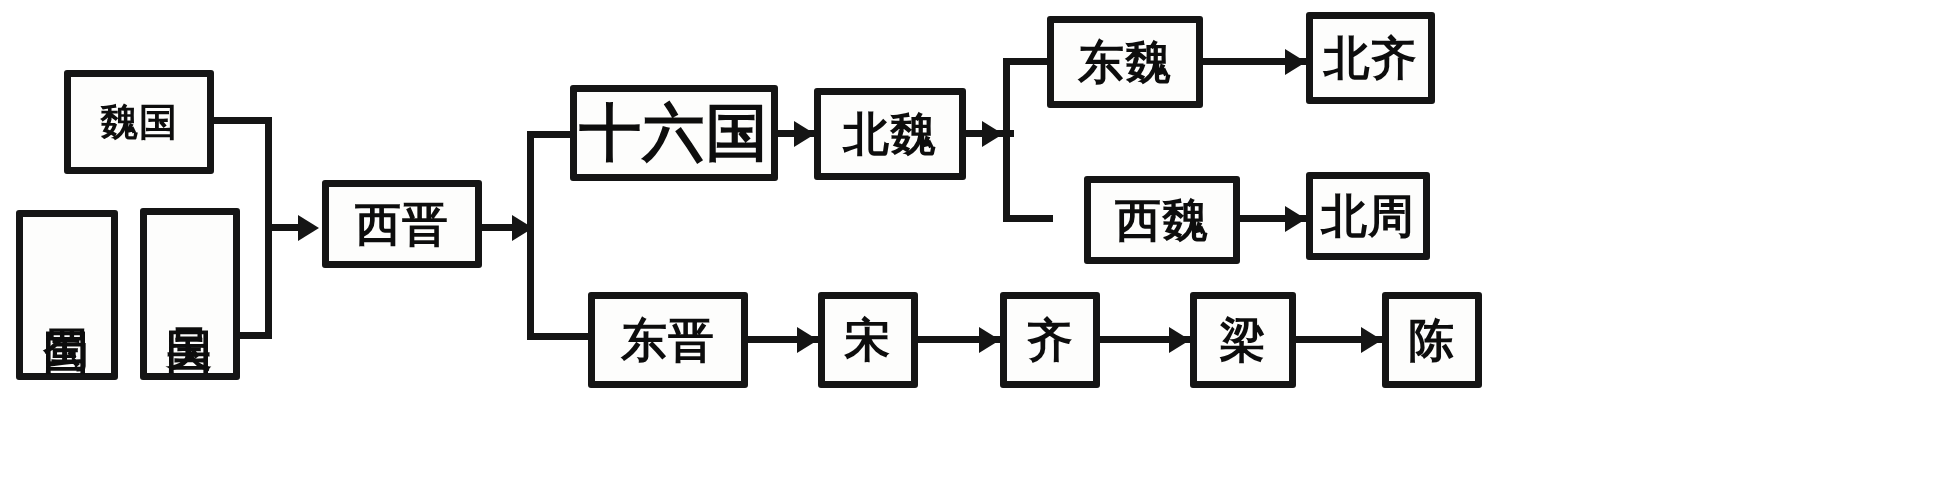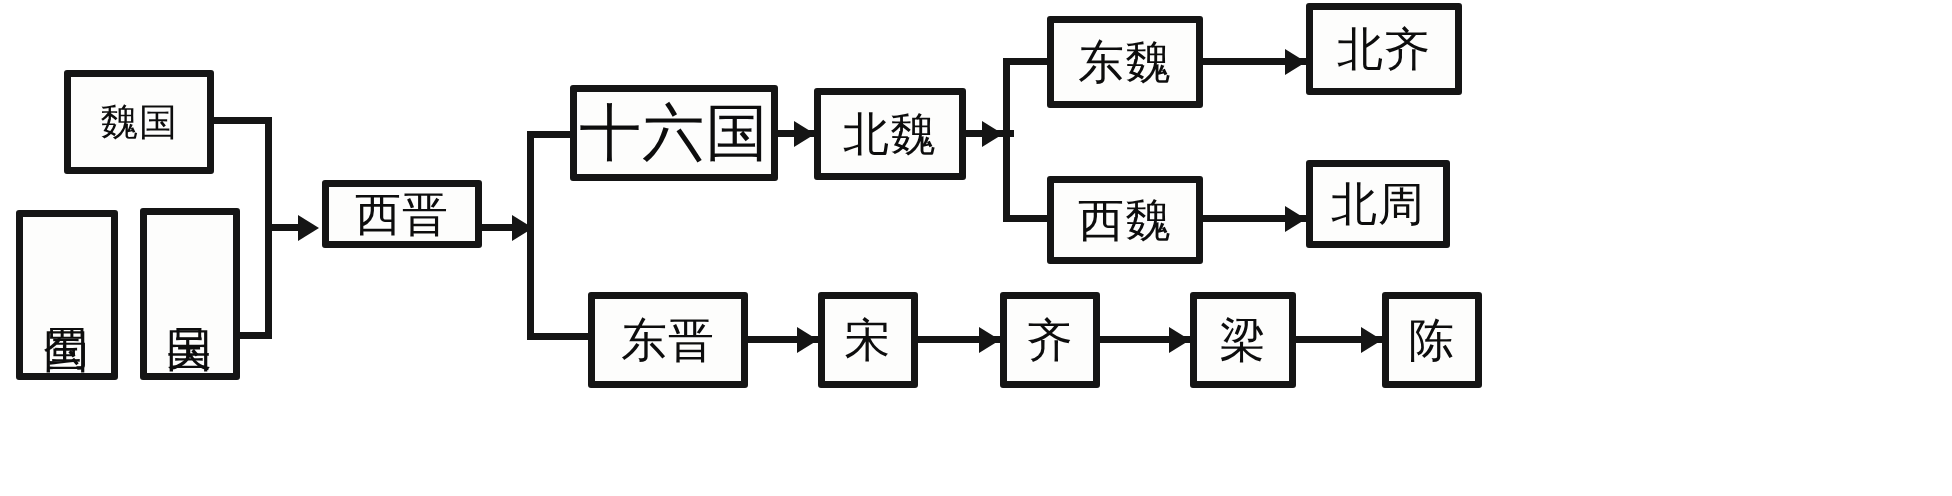--- a/index.html
+++ b/index.html
@@ -24,21 +24,21 @@
     background: #fdfdfc;
     border: 7px solid #151515;
     border-radius: 3px;
     display: flex;
     align-items: center;
     justify-content: center;
     z-index: 3;
   }
   .node .label {
     font-family: "DejaVu Sans", "Liberation Sans", sans-serif;
-    font-weight: 400;
+    font-weight: 700;
     color: #0d0d0d;
     line-height: 1.02;
     letter-spacing: 0.02em;
     text-align: center;
     white-space: nowrap;
     user-select: none;
   }
   .node.vertical .label {
     writing-mode: vertical-rl;
     text-orientation: upright;
@@ -117,39 +117,39 @@
   <div id="nodes-layer">
       <div class="node" style="left: 64px; top: 70px; width: 150px; height: 104px;">
         <span class="label" style="font-size: 38px;">魏国</span>
       </div>
       <div class="node vertical" style="left: 16px; top: 210px; width: 102px; height: 170px;">
         <span class="label" style="font-size: 46px;">蜀国</span>
       </div>
       <div class="node vertical" style="left: 140px; top: 208px; width: 100px; height: 172px;">
         <span class="label" style="font-size: 46px;">吴国</span>
       </div>
-      <div class="node" style="left: 322px; top: 180px; width: 160px; height: 68px;">
+      <div class="node" style="left: 322px; top: 180px; width: 160px; height: 88px;">
         <span class="label" style="font-size: 46px;">西晋</span>
       </div>
       <div class="node" style="left: 570px; top: 85px; width: 208px; height: 96px;">
         <span class="label" style="font-size: 62px;">十六国</span>
       </div>
       <div class="node" style="left: 814px; top: 88px; width: 152px; height: 92px;">
         <span class="label" style="font-size: 46px;">北魏</span>
       </div>
       <div class="node" style="left: 1047px; top: 16px; width: 156px; height: 92px;">
         <span class="label" style="font-size: 46px;">东魏</span>
       </div>
-      <div class="node" style="left: 1306px; top: 3px; width: 156px; height: 92px;">
+      <div class="node" style="left: 1306px; top: 12px; width: 129px; height: 92px;">
         <span class="label" style="font-size: 46px;">北齐</span>
       </div>
-      <div class="node" style="left: 1047px; top: 176px; width: 156px; height: 88px;">
+      <div class="node" style="left: 1084px; top: 176px; width: 156px; height: 88px;">
         <span class="label" style="font-size: 46px;">西魏</span>
       </div>
-      <div class="node" style="left: 1306px; top: 160px; width: 144px; height: 88px;">
+      <div class="node" style="left: 1306px; top: 172px; width: 124px; height: 88px;">
         <span class="label" style="font-size: 46px;">北周</span>
       </div>
       <div class="node" style="left: 588px; top: 292px; width: 160px; height: 96px;">
         <span class="label" style="font-size: 46px;">东晋</span>
       </div>
       <div class="node" style="left: 818px; top: 292px; width: 100px; height: 96px;">
         <span class="label" style="font-size: 46px;">宋</span>
       </div>
       <div class="node" style="left: 1000px; top: 292px; width: 100px; height: 96px;">
         <span class="label" style="font-size: 46px;">齐</span>

